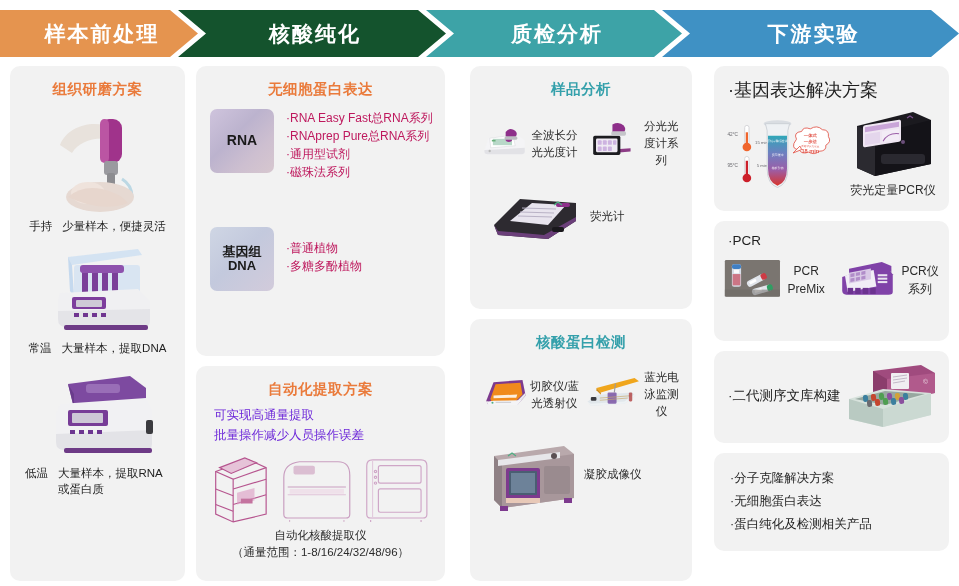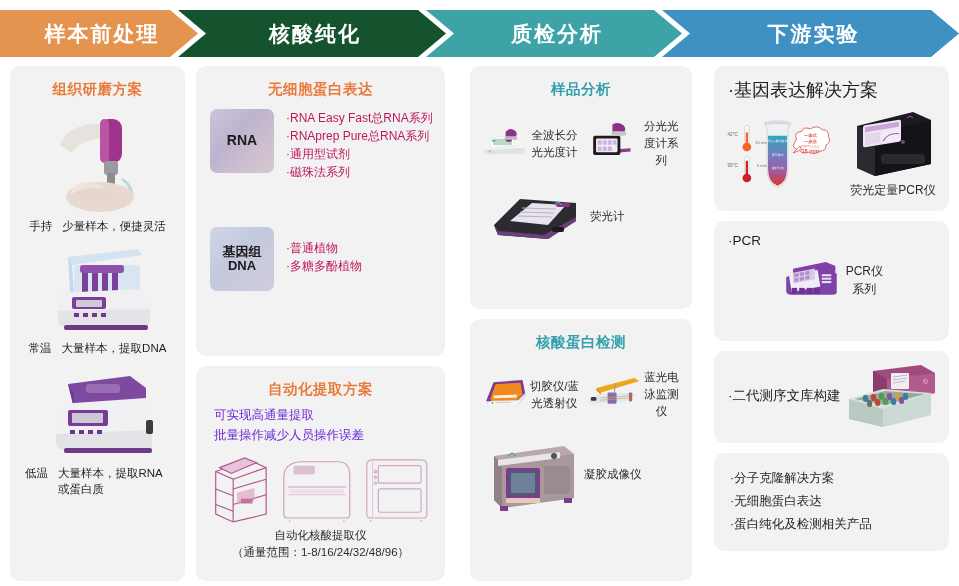--- a/index.html
+++ b/index.html
@@ -448,20 +448,43 @@
               <path d="M60 12 l3 -2 l3 2" stroke="#7a4f8c" stroke-width="1.2" fill="none"></path>
             </svg>
             <div class="cap" style="font-size:12px;margin-top:2px">荧光定量PCR仪</div>
           </div>
         </div>
       </div>
 
       <div class="card" style="height:120px">
         <div style="font-size:13.5px;color:#1f1f1f;padding-left:4px;padding-top:2px">·PCR</div>
         <div class="prodgrid" style="margin-top:2px">
+          <div class="prod">
+            <svg width="86" height="58" viewBox="0 0 86 58">
+              <rect x="4" y="2" width="78" height="52" rx="2" fill="#7a7570"></rect>
+              <g>
+                <rect x="14" y="8" width="13" height="32" rx="3" fill="#dfe8f2" opacity=".92"></rect>
+                <rect x="14" y="8" width="13" height="7" rx="3" fill="#3f7fc4"></rect>
+                <rect x="15" y="22" width="11" height="16" fill="#c95a6b" opacity=".8"></rect>
+                <rect x="17" y="16" width="7" height="5" fill="#fff" opacity=".85"></rect>
+              </g>
+              <g transform="rotate(-28 50 34)">
+                <rect x="36" y="26" width="28" height="9" rx="4" fill="#e8eef4" opacity=".92"></rect>
+                <rect x="58" y="26" width="8" height="9" rx="3" fill="#cc3b45"></rect>
+                <rect x="40" y="28" width="10" height="4" fill="#fff"></rect>
+              </g>
+              <g transform="rotate(-16 56 44)">
+                <rect x="42" y="40" width="28" height="9" rx="4" fill="#e8eef4" opacity=".92"></rect>
+                <rect x="64" y="40" width="8" height="9" rx="3" fill="#2f9e63"></rect>
+                <rect x="46" y="42" width="10" height="4" fill="#fff"></rect>
+              </g>
+              <rect x="4" y="44" width="78" height="10" fill="#6e6a66" opacity=".55"></rect>
+            </svg>
+            <div class="cap" style="font-size:12px">PCR PreMix</div>
+          </div>
           <div class="prod">
             <svg width="96" height="58" viewBox="0 0 96 58">
               <path d="M22 14 L70 4 L84 10 L84 18 L36 28 L22 22 Z" fill="#8042a8"></path>
               <path d="M36 28 L84 18 L84 20 L36 30 Z" fill="#6d3492"></path>
               <path d="M12 26 L36 18 L80 16 L86 22 L86 48 Q86 52 80 52 L18 52 Q12 52 12 46 Z" fill="#8042a8"></path>
               <path d="M16 24 L58 16 L62 40 L20 48 Z" fill="#f1edf6"></path>
               <rect x="22" y="24" width="32" height="16" fill="#d9c9e6" transform="skewY(-11)"></rect>
               <g transform="skewY(-11)" fill="#b18dc9">
                 <rect x="24" y="26" width="6" height="5"></rect>
                   <rect x="32" y="26" width="6" height="5"></rect>

